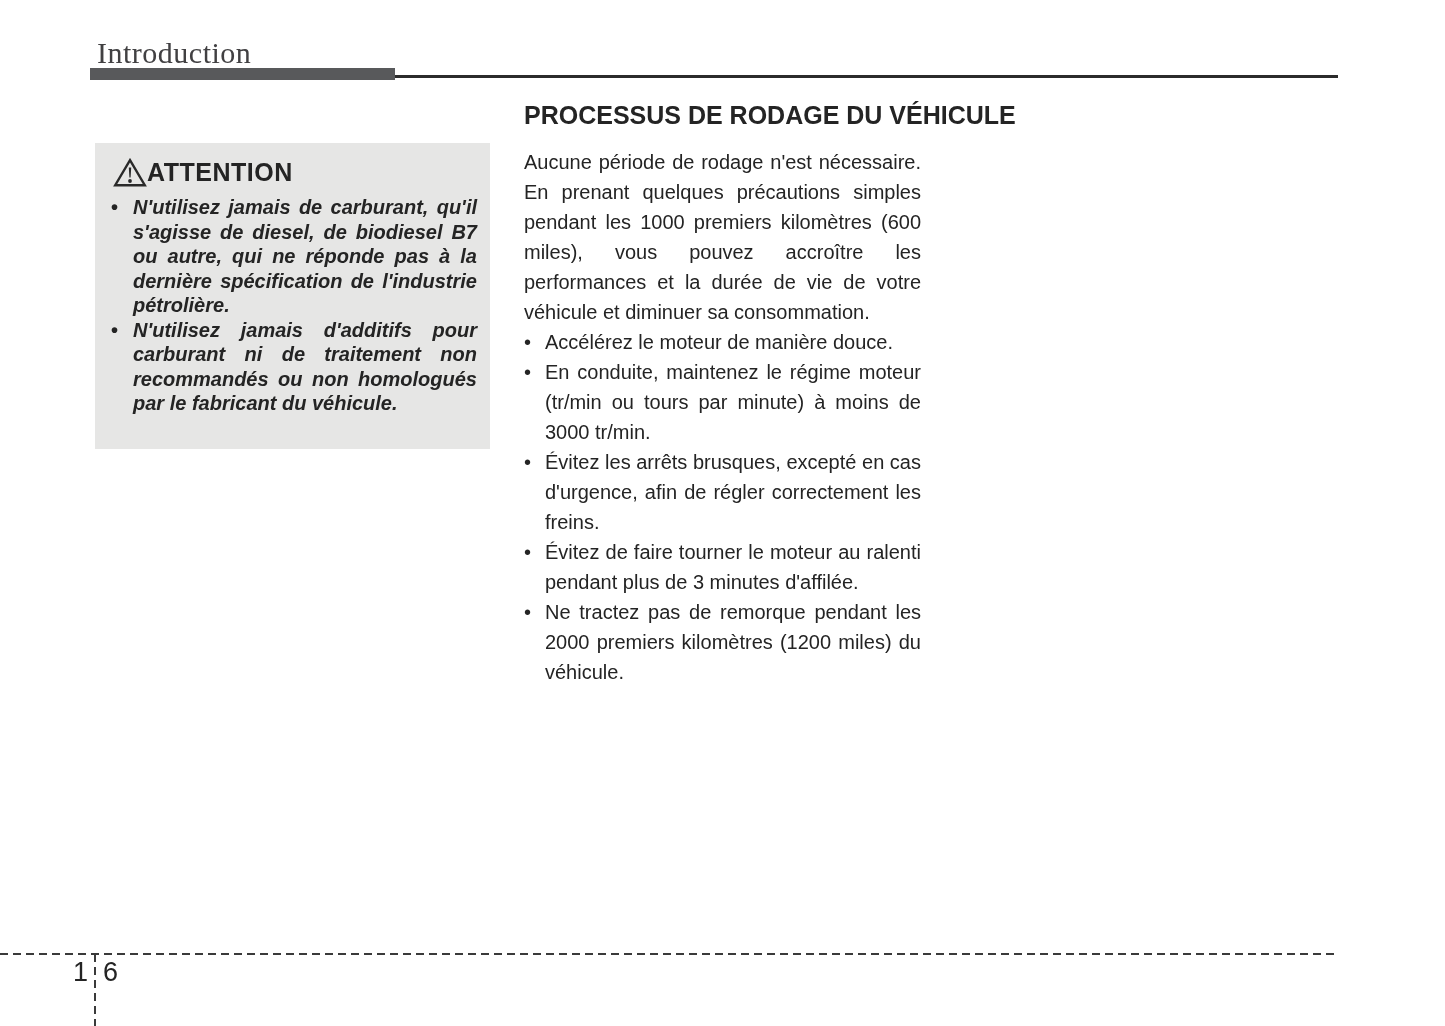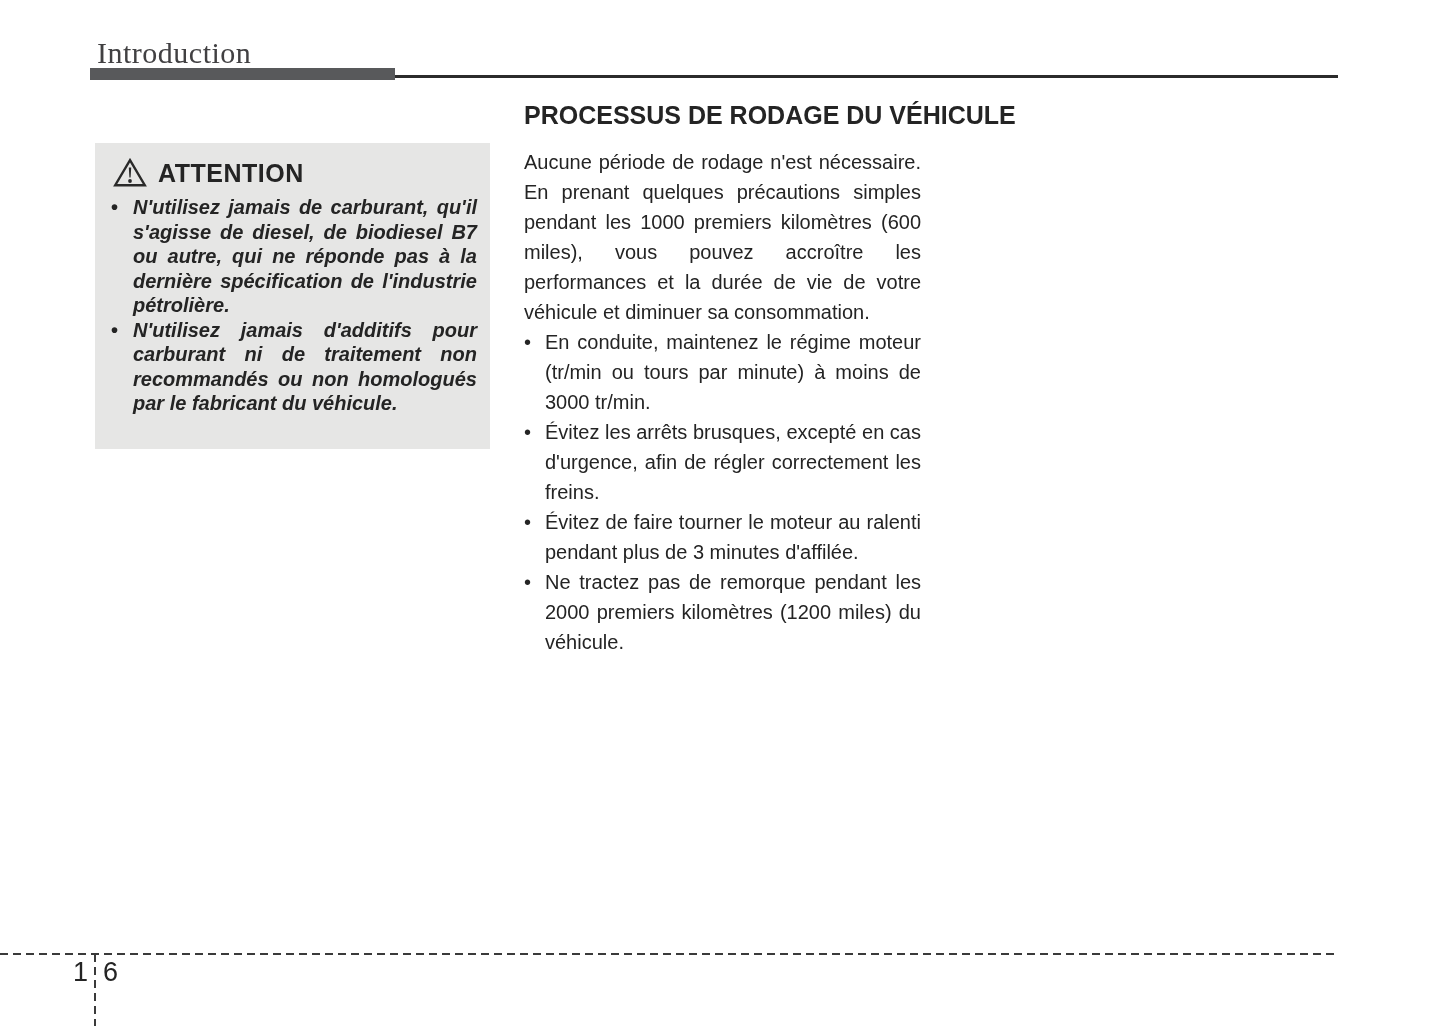--- a/index.html
+++ b/index.html
@@ -20,21 +20,21 @@
   .header-rule{
     position:absolute; left:395px; top:75px; width:957px; height:3px;
     background:#2b2b2b;
   }
   
   .attention-box{
     position:absolute; left:95px; top:143px; width:395px; height:306px;
     background:#e6e6e5; box-sizing:border-box; padding:13px 13px 0 16px;
     overflow:hidden;
   }
-  .attention-header{display:flex; align-items:center; gap:11px; margin:2px 0 7px 2px;}
+  .attention-header{display:flex; margin:2px 0 7px 2px;}
   .warning-icon{display:inline-flex; flex:0 0 auto;}
   .attention-title{font-size:25px; font-weight:bold; color:#242424; letter-spacing:0.5px;}
   .attention-list{
     list-style:none; margin:0; padding:0;
     font-size:20px; font-weight:bold; font-style:italic;
     line-height:24.5px; text-align:justify; color:#242424;
   }
   .attention-list li{padding-left:22px; text-indent:-22px;}
   .attention-list li::before{
     content:"\2022"; display:inline-block; width:22px; text-indent:0;
@@ -95,20 +95,21 @@
     <ul class="attention-list">
       <li>N'utilisez jamais de carburant, qu'il s'agisse de diesel, de biodiesel B7 ou autre, qui ne réponde pas à la dernière spécification de l'industrie pétrolière.</li>
       <li>N'utilisez jamais d'additifs pour carburant ni de traitement non recommandés ou non homologués par le fabricant du véhicule.</li>
     </ul>
   </aside>
 
   <section class="main-col">
     <h2 class="section-title">PROCESSUS DE RODAGE DU VÉHICULE</h2>
     <p class="body-text intro-paragraph">Aucune période de rodage n'est nécessaire. En prenant quelques précautions simples pendant les 1000 premiers kilomètres (600 miles), vous pouvez accroître les performances et la durée de vie de votre véhicule et diminuer sa consommation.</p>
     <ul class="body-text main-list">
+      <li>Accélérez le moteur de manière douce.</li>
       <li>En conduite, maintenez le régime moteur (tr/min ou tours par minute) à moins de 3000 tr/min.</li>
       <li>Évitez les arrêts brusques, excepté en cas d'urgence, afin de régler correctement les freins.</li>
       <li>Évitez de faire tourner le moteur au ralenti pendant plus de 3 minutes d'affilée.</li>
       <li>Ne tractez pas de remorque pendant les 2000 premiers kilomètres (1200 miles) du véhicule.</li>
     </ul>
   </section>
 
   <div class="footer-rule-h"></div>
   <div class="footer-rule-v"></div>
   <span class="chapter-number">1</span>

